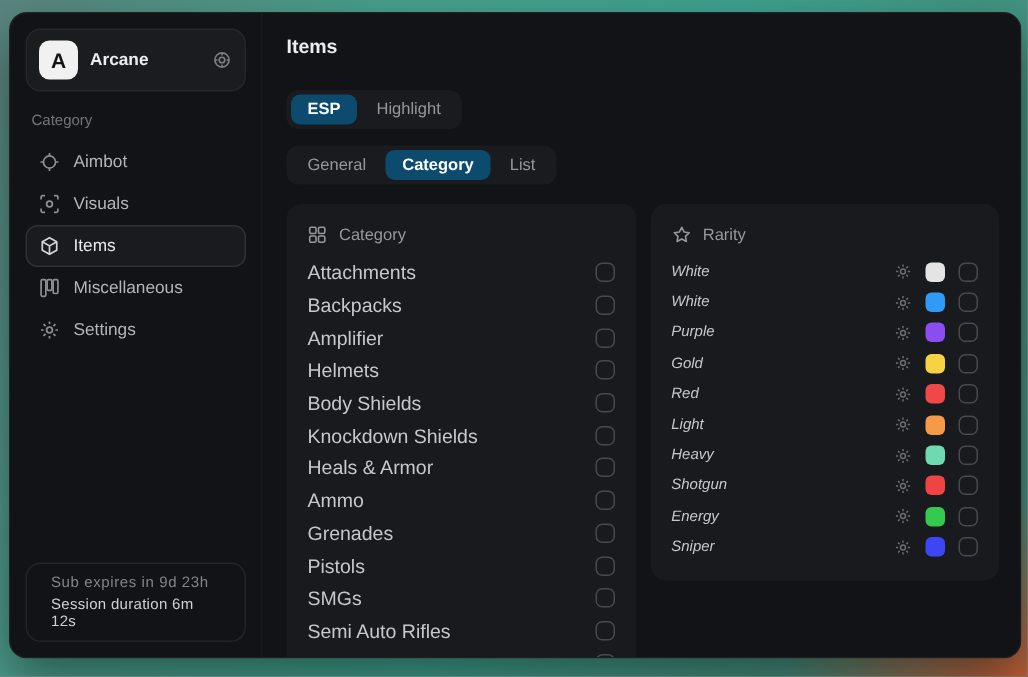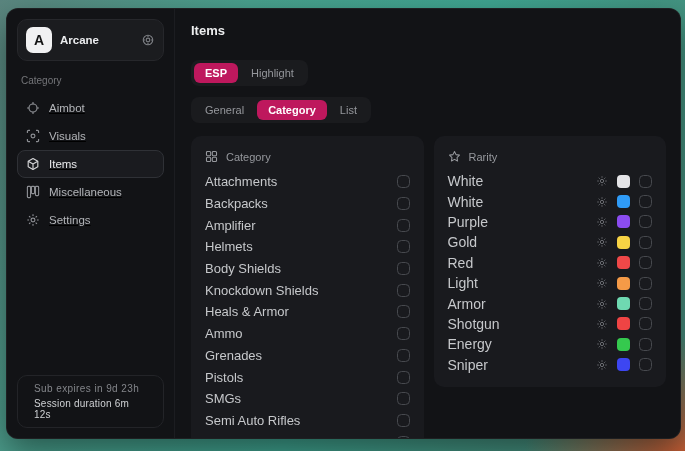--- a/index.html
+++ b/index.html
@@ -19,44 +19,44 @@
   }
   
   .sidebar { flex:0 0 168px; padding:10px; display:flex; flex-direction:column; border-right:1px solid #1c1d21; }
   .brand-card { background:#1b1c1f; border:1px solid #26272b; border-radius:10px; padding:7px 8px; display:flex; align-items:center; gap:8px; }
   .logo { width:26px; height:26px; background:#f1f1f2; border-radius:7px; color:#141414; font-weight:700; font-size:14px; display:flex; align-items:center; justify-content:center; }
   .brand-text { display:flex; flex-direction:row; }
   .brand-name { font-size:11.5px; font-weight:700; color:#ebecee; }
   .brand-sub { font-size:9.5px; color:#8a8c91; margin-top:2px; }
   .brand-action { margin-left:auto; color:#7b7d82; display:flex; cursor:pointer; }
   .section-label { font-size:10px; color:#747579; margin:14px 4px 8px; }
-  .nav { display:flex; flex-direction:column;text-decoration:underline; }
+  .nav { display:flex; flex-direction:column; }
   .nav-item { display:flex; align-items:center; gap:9px; height:28px; padding:0 8px; border-radius:8px; border:1px solid transparent; color:#b3b5b9; font-size:11.5px; cursor:pointer; }
   .nav-item .nav-icon { color:#8d8f94; display:flex; }
   .nav-item.selected { background:#1a1b1f; border-color:#2f3136; color:#e9eaec; }
   .nav-item.selected .nav-icon { color:#d5d6d8; }
   .sidebar-footer { margin-top:auto; border:1px solid #232428; border-radius:10px; padding:7px 16px; }
   .footer-line1 { font-size:10px; color:#83858a; letter-spacing:.4px; }
   .footer-line2 { font-size:10px; color:#cfd1d4; margin-top:4px; letter-spacing:.2px; }
   
   .main { flex:1; min-width:0; padding:12px 14px 0 16px; display:flex; flex-direction:column; }
   .main-title { font-size:13px; font-weight:700; color:#ecedee; padding:2px 0 11px; }
   .main-divider { height:1px; background:#1d1e22; margin:0 -14px 11px -16px; }
   .seg { display:inline-flex; align-self:flex-start; background:#1a1b1e; border-radius:8px; padding:3px; gap:2px; margin-bottom:11px; }
   .seg-tab { font-size:11px; color:#95979c; padding:4px 11px; border-radius:6px; cursor:pointer; white-space:nowrap; }
-  .seg-tab.selected { background:#be185d; color:#ffffff; font-weight:600; }
+  .seg-tab.selected { background:#0c4a6e; color:#ffffff; font-weight:600; }
   .panels { display:flex; gap:10px; align-items:flex-start; flex:1; margin-top:2px; }
   .panel { background:#191a1e; border-radius:10px; padding:8px 14px 12px; flex:1 1 0; min-width:0; }
   .panel-header { display:flex; align-items:center; gap:8px; color:#96989d; font-size:11px; padding:6px 0 8px; }
   .panel-header .ph-icon { display:flex; color:#96989d; }
   .cat-row { display:flex; align-items:center; justify-content:space-between; height:21.7px; }
   .cat-label { font-size:13px; color:#c6c8cb; }
   .checkbox { width:13px; height:13px; border:1.5px solid #47494e; border-radius:4.5px; flex:0 0 auto; cursor:pointer; }
   .rar-row { display:flex; align-items:center; gap:9px; height:20.4px; }
-  .rar-label { flex:1; font-size:14px; color:#c6c8cb; }
+  .rar-label { flex:1; font-size:10px; color:#c6c8cb;font-style:italic; }
   .rar-gear { color:#6c6e73; display:flex; cursor:pointer; }
   .swatch { width:13px; height:13px; border-radius:4px; flex:0 0 auto; cursor:pointer; }
   svg { display:block; }
 </style>
 </head>
 <body>
 
 <div class="window">
 
   <aside class="sidebar">
@@ -284,21 +284,21 @@
     <span class="rar-gear">
       <svg width="12" height="12" viewBox="0 0 16 16" fill="none" stroke="currentColor" stroke-width="1.3">
         <circle cx="8" cy="8" r="2.2"></circle>
         <path d="M8 1.7v2M8 12.3v2M1.7 8h2M12.3 8h2M3.6 3.6l1.4 1.4M11 11l1.4 1.4M12.4 3.6L11 5M5 11l-1.4 1.4"></path>
       </svg>
     </span>
     <span class="swatch" style="background: rgb(245, 154, 71);"></span>
     <span class="checkbox"></span>
   </div>
             <div class="rar-row">
-    <span class="rar-label">Armor</span>
+    <span class="rar-label">Heavy</span>
     <span class="rar-gear">
       <svg width="12" height="12" viewBox="0 0 16 16" fill="none" stroke="currentColor" stroke-width="1.3">
         <circle cx="8" cy="8" r="2.2"></circle>
         <path d="M8 1.7v2M8 12.3v2M1.7 8h2M12.3 8h2M3.6 3.6l1.4 1.4M11 11l1.4 1.4M12.4 3.6L11 5M5 11l-1.4 1.4"></path>
       </svg>
     </span>
     <span class="swatch" style="background: rgb(111, 217, 177);"></span>
     <span class="checkbox"></span>
   </div>
             <div class="rar-row">

